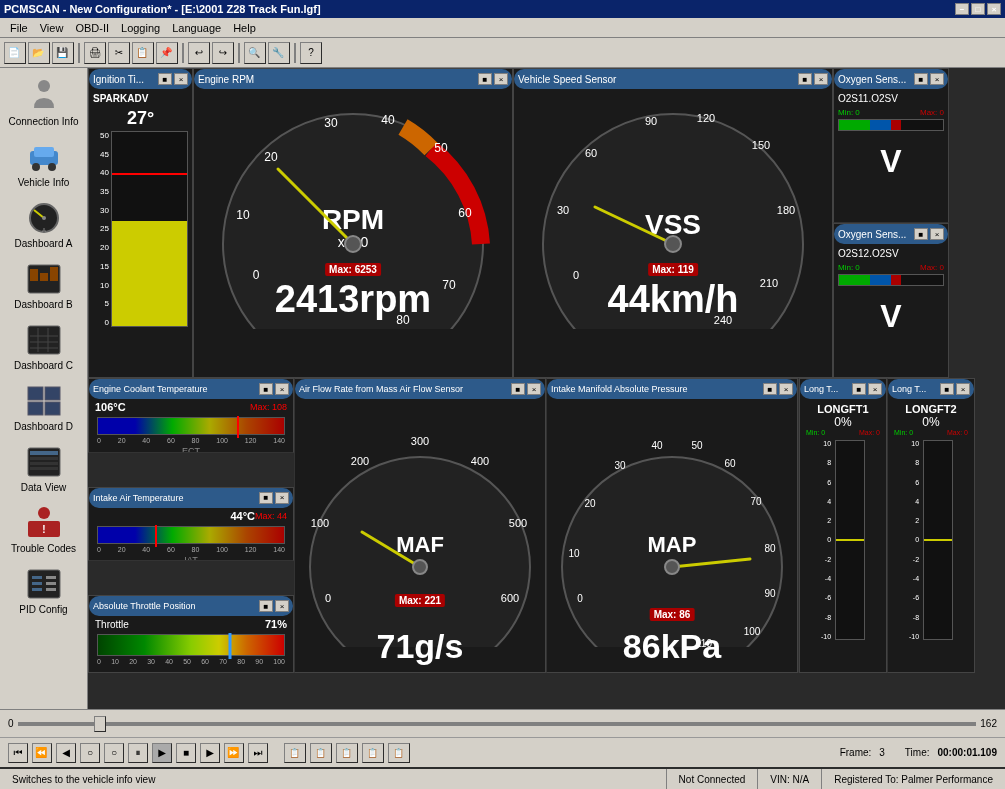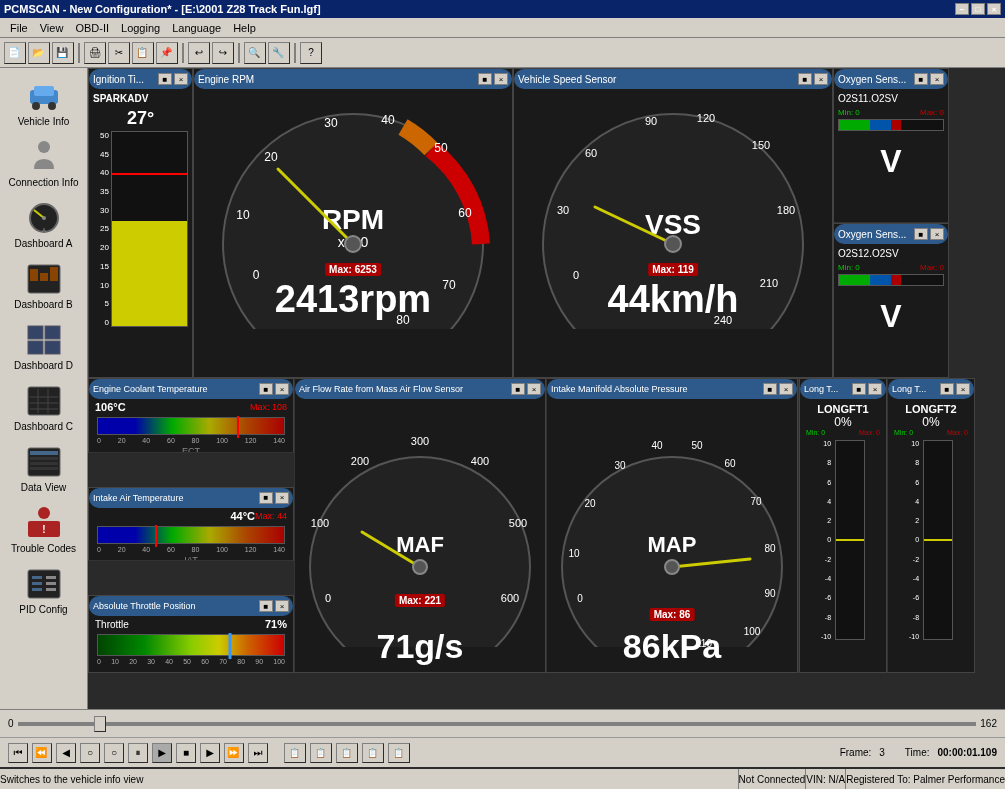--- a/index.html
+++ b/index.html
@@ -58,21 +58,21 @@
     .pb-thumb { width: 12px; height: 16px; background: #d4d0c8; border: 1px outset #808080; position: absolute; top: -6px; left: 8%; cursor: pointer; }
     
     
     .transport-bar { background: #d4d0c8; height: 30px; display: flex; align-items: center; padding: 0 8px; gap: 4px; border-top: 1px solid #999; }
     .transport-btn { width: 20px; height: 20px; background: #d4d0c8; border: 1px outset #808080; display: flex; align-items: center; justify-content: center; font-size: 10px; cursor: pointer; }
     .transport-spacer { flex: 1; }
     .transport-copy-btn { width: 22px; height: 20px; background: #d4d0c8; border: 1px outset #808080; display: flex; align-items: center; justify-content: center; font-size: 9px; cursor: pointer; }
     
     
     .status-bar { background: #d4d0c8; height: 22px; display: flex; align-items: center; border-top: 2px inset #808080; font-size: 10px; }
-    .status-segment { padding: 0 0; border-right: 1px solid #808080; height: 100%; display: flex; align-items: center; }
+    .status-segment { padding: 0 12px; border-right: 1px solid #808080; height: 100%; display: flex; align-items: center; }
     .status-segment:last-child { border-right: none; }
     .status-main { flex: 1; }
     
     
     svg { display: block; }
     
     
     .max-badge { background: #aa0000; color: white; font-size: 10px; font-weight: bold; padding: 1px 4px; border-radius: 2px; }
   </style>
 </head>
@@ -114,82 +114,82 @@
   <div class="tool-separator"></div>
   <div class="tool-btn">?</div>
 </div>
 
 <div class="main">
 
   <div class="sidebar">
     <div class="sidebar-item">
       <div class="sidebar-icon">
         <svg width="36" height="36" viewBox="0 0 36 36">
+          <circle cx="18" cy="8" r="6" fill="#888"></circle>
+          <path d="M8 30 Q8 20 18 20 Q28 20 28 30" fill="#888"></path>
+        </svg>
+      </div>
+      <span class="sidebar-label">Connection Info</span>
+    </div>
+    <div class="sidebar-item">
+      <div class="sidebar-icon">
+        <svg width="36" height="36" viewBox="0 0 36 36">
           <rect x="4" y="12" width="28" height="14" rx="3" fill="#4488cc"></rect>
           <rect x="8" y="8" width="20" height="10" rx="2" fill="#66aaee"></rect>
           <circle cx="10" cy="28" r="4" fill="#333"></circle>
           <circle cx="26" cy="28" r="4" fill="#333"></circle>
         </svg>
       </div>
       <span class="sidebar-label">Vehicle Info</span>
     </div>
     <div class="sidebar-item">
       <div class="sidebar-icon">
         <svg width="36" height="36" viewBox="0 0 36 36">
-          <circle cx="18" cy="8" r="6" fill="#888"></circle>
-          <path d="M8 30 Q8 20 18 20 Q28 20 28 30" fill="#888"></path>
-        </svg>
-      </div>
-      <span class="sidebar-label">Connection Info</span>
-    </div>
-    <div class="sidebar-item">
-      <div class="sidebar-icon">
-        <svg width="36" height="36" viewBox="0 0 36 36">
           <circle cx="18" cy="18" r="14" fill="#222" stroke="#666" stroke-width="2"></circle>
           <path d="M18 18 L8 10" stroke="#cccc00" stroke-width="2"></path>
           <circle cx="18" cy="18" r="2" fill="#888"></circle>
           <text x="18" y="32" text-anchor="middle" fill="#888" font-size="6">A</text>
         </svg>
       </div>
       <span class="sidebar-label">Dashboard A</span>
     </div>
     <div class="sidebar-item">
       <div class="sidebar-icon">
         <svg width="36" height="36" viewBox="0 0 36 36">
           <rect x="2" y="4" width="32" height="28" rx="2" fill="#222" stroke="#666" stroke-width="1"></rect>
           <rect x="4" y="8" width="8" height="12" fill="#884400"></rect>
           <rect x="14" y="12" width="8" height="8" fill="#884400"></rect>
           <rect x="24" y="6" width="8" height="14" fill="#884400"></rect>
         </svg>
       </div>
       <span class="sidebar-label">Dashboard B</span>
-    </div>
-    <div class="sidebar-item">
-      <div class="sidebar-icon">
-        <svg width="36" height="36" viewBox="0 0 36 36">
-          <rect x="2" y="4" width="15" height="13" fill="#334466" stroke="#556" stroke-width="1"></rect>
-          <rect x="19" y="4" width="15" height="13" fill="#334466" stroke="#556" stroke-width="1"></rect>
-          <rect x="2" y="19" width="15" height="13" fill="#334466" stroke="#556" stroke-width="1"></rect>
-          <rect x="19" y="19" width="15" height="13" fill="#334466" stroke="#556" stroke-width="1"></rect>
-        </svg>
-      </div>
-      <span class="sidebar-label">Dashboard D</span>
     </div>
     <div class="sidebar-item">
       <div class="sidebar-icon">
         <svg width="36" height="36" viewBox="0 0 36 36">
           <rect x="2" y="4" width="32" height="28" rx="2" fill="#222" stroke="#666" stroke-width="1"></rect>
           <line x1="4" y1="20" x2="32" y2="20" stroke="#444" stroke-width="1"></line>
           <line x1="4" y1="14" x2="32" y2="14" stroke="#444" stroke-width="1"></line>
           <line x1="4" y1="26" x2="32" y2="26" stroke="#444" stroke-width="1"></line>
           <line x1="12" y1="6" x2="12" y2="30" stroke="#444" stroke-width="1"></line>
           <line x1="22" y1="6" x2="22" y2="30" stroke="#444" stroke-width="1"></line>
         </svg>
       </div>
       <span class="sidebar-label">Dashboard C</span>
+    </div>
+    <div class="sidebar-item">
+      <div class="sidebar-icon">
+        <svg width="36" height="36" viewBox="0 0 36 36">
+          <rect x="2" y="4" width="15" height="13" fill="#334466" stroke="#556" stroke-width="1"></rect>
+          <rect x="19" y="4" width="15" height="13" fill="#334466" stroke="#556" stroke-width="1"></rect>
+          <rect x="2" y="19" width="15" height="13" fill="#334466" stroke="#556" stroke-width="1"></rect>
+          <rect x="19" y="19" width="15" height="13" fill="#334466" stroke="#556" stroke-width="1"></rect>
+        </svg>
+      </div>
+      <span class="sidebar-label">Dashboard D</span>
     </div>
     <div class="sidebar-item">
       <div class="sidebar-icon">
         <svg width="36" height="36" viewBox="0 0 36 36">
           <rect x="2" y="4" width="32" height="28" rx="2" fill="#222" stroke="#666" stroke-width="1"></rect>
           <rect x="4" y="7" width="28" height="4" fill="#446688"></rect>
           <rect x="4" y="13" width="28" height="3" fill="#333"></rect>
           <rect x="4" y="18" width="28" height="3" fill="#333"></rect>
           <rect x="4" y="23" width="28" height="3" fill="#333"></rect>
         </svg>

